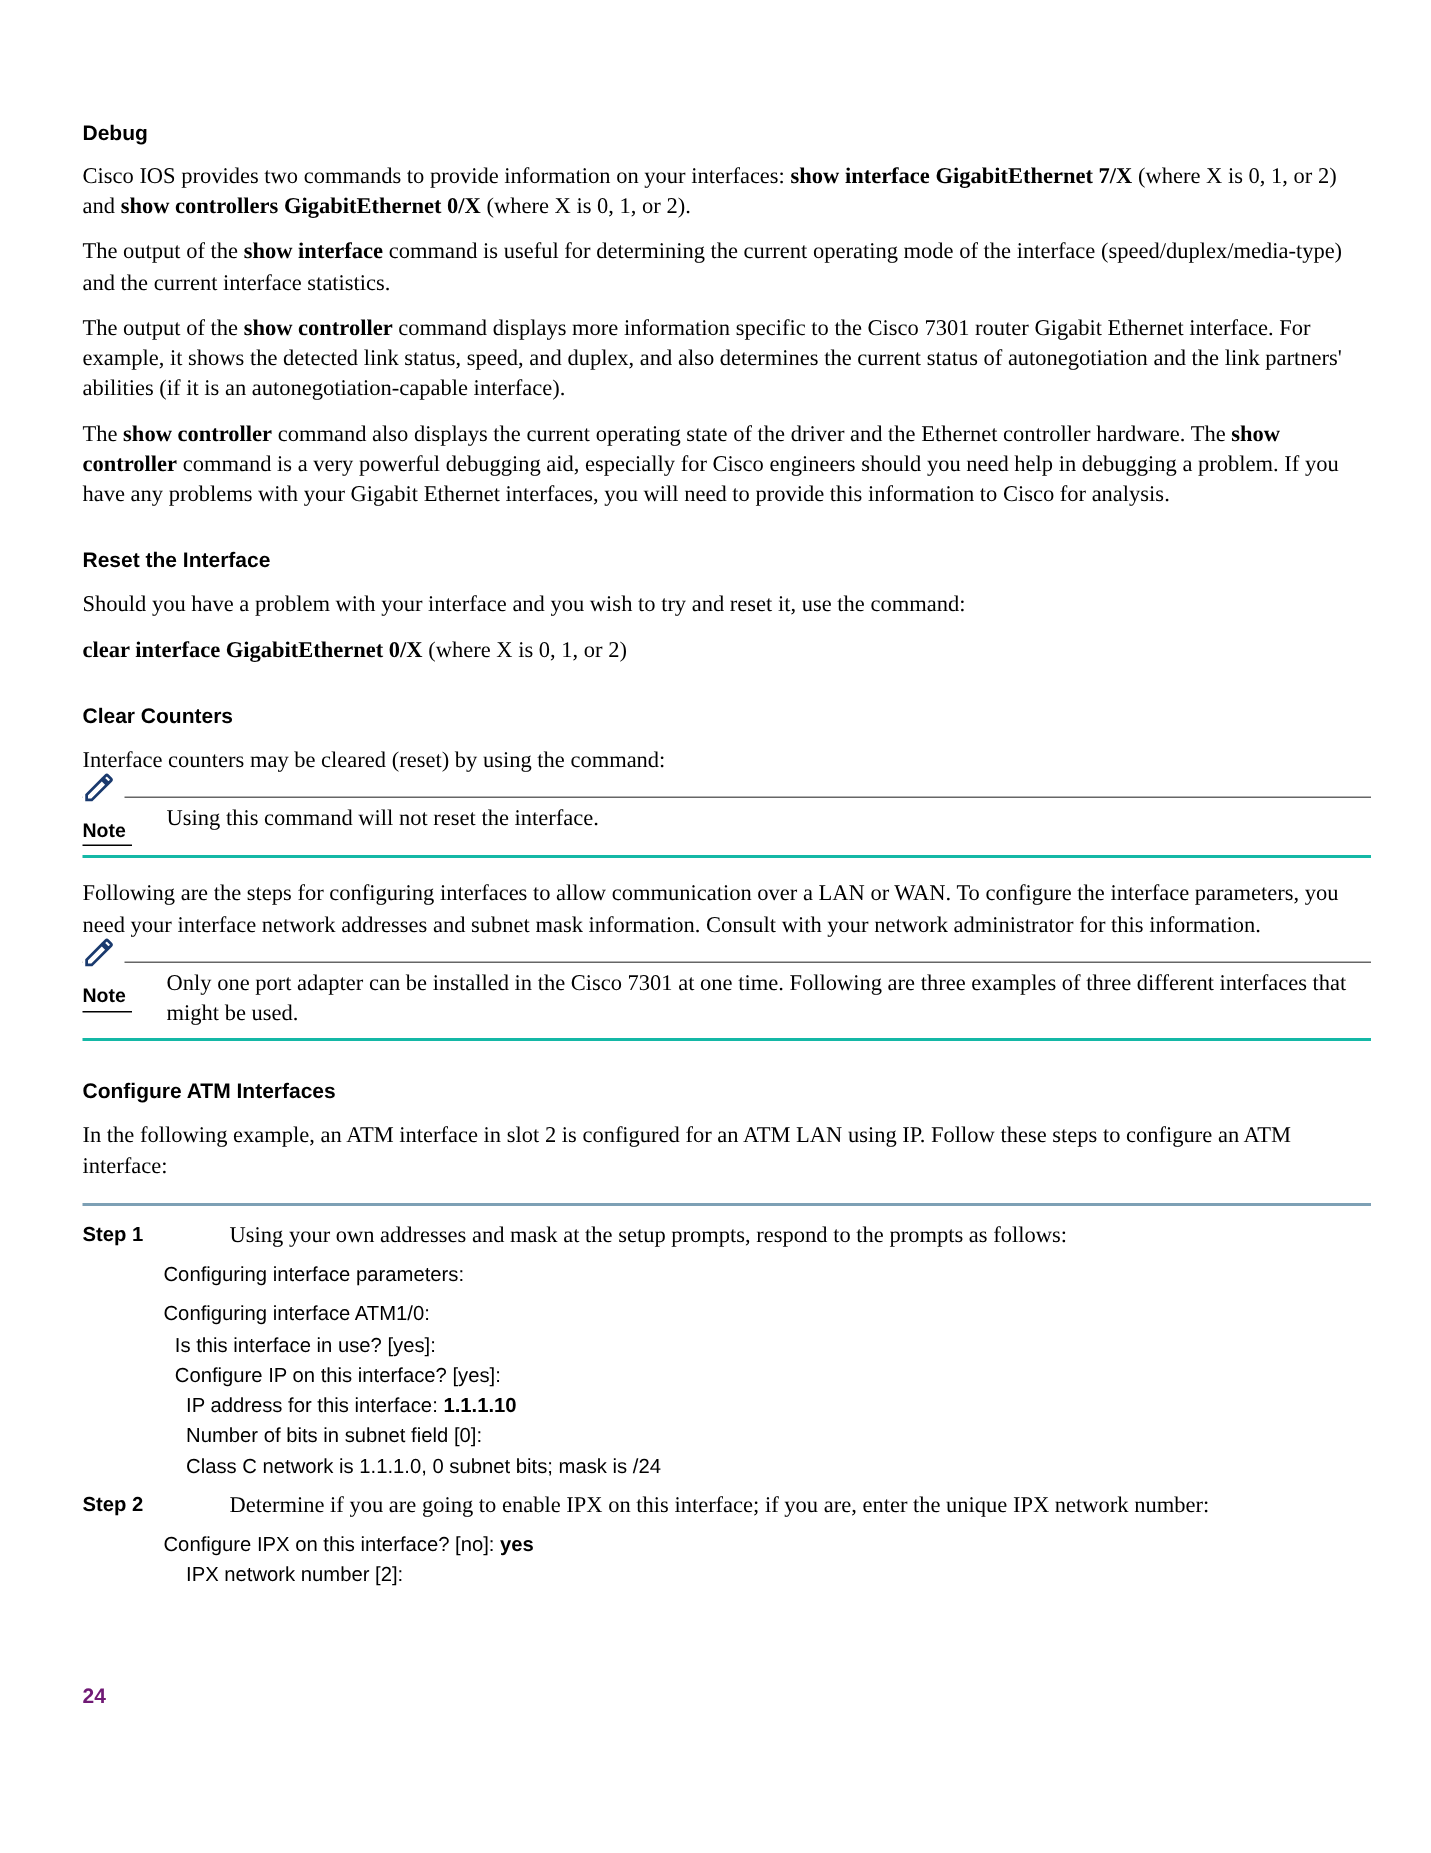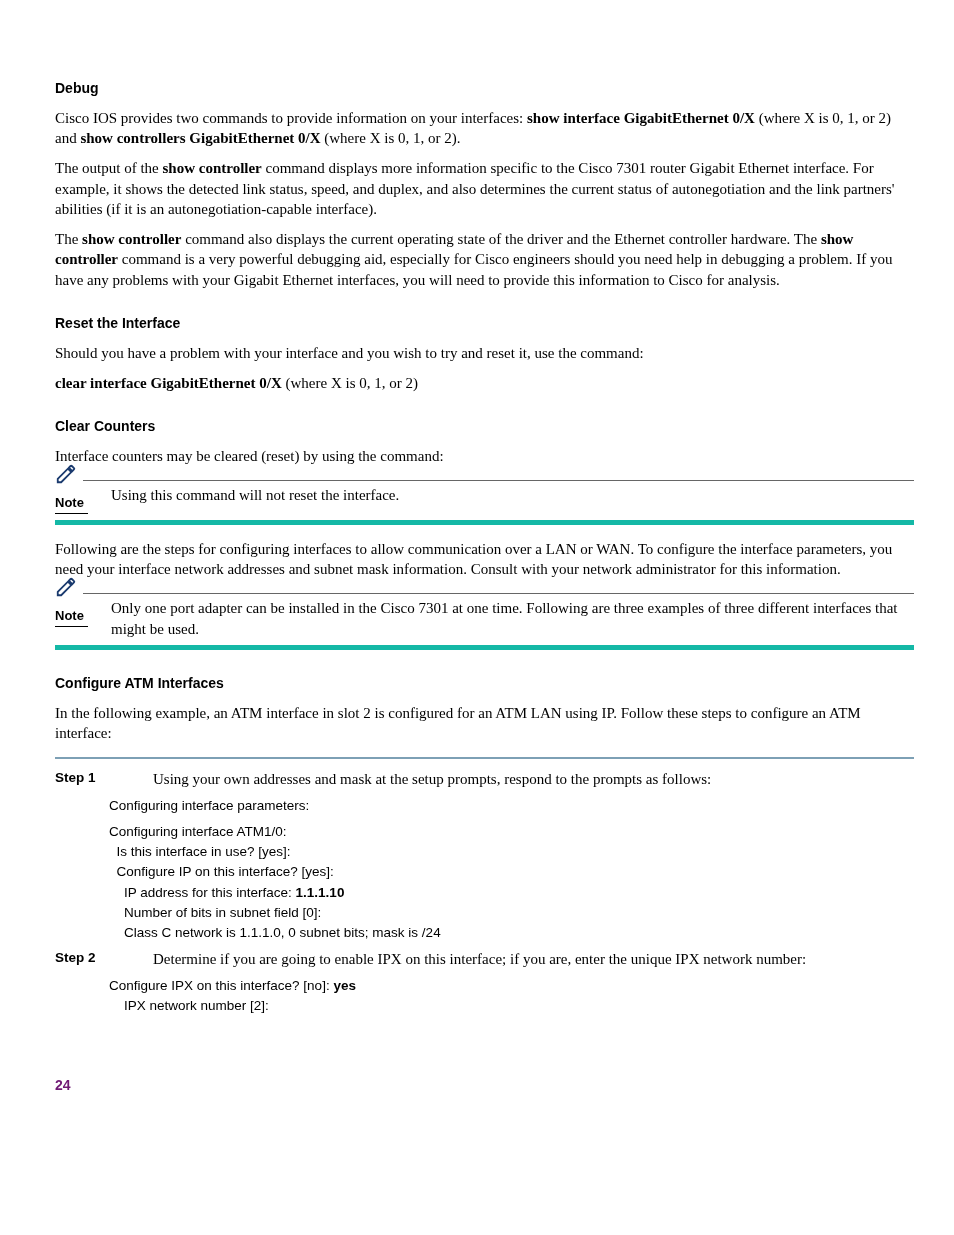--- a/index.html
+++ b/index.html
@@ -29,21 +29,21 @@
   }
   p {
     margin: 10px 0;
   }
   b.cmd { font-weight: bold; }
   .note-block {
     display: flex;
     align-items: flex-start;
     margin: 14px 0;
     border-top: 1px solid #666;
-    border-bottom: 5px solid #14b8a6;
+    border-bottom: 2px solid #14b8a6;
     padding: 4px 0 6px 0;
   }
   .note-left {
     width: 52px;
     flex-shrink: 0;
     text-align: left;
     position: relative;
   }
   .note-icon {
     display: block;
@@ -102,23 +102,26 @@
   }
 </style>
 </head>
 <body>
 
 <div class="page">
 
   <h3>Debug</h3>
 
   <p>
-    <span>Cisco IOS provides two commands to provide information on your interfaces: </span><b class="cmd">show interface GigabitEthernet 0/X</b><span> (where X is 0, 1, or 2) and </span><b class="cmd">show controllers GigabitEthernet 0/X</b><span> (where X is 0, 1, or 2).</span>
+    <span>Cisco IOS provides two commands to provide information on your interfaces: </span><b class="cmd">show interface GigabitEthernet 7/X</b><span> (where X is 0, 1, or 2) and </span><b class="cmd">show controllers GigabitEthernet 0/X</b><span> (where X is 0, 1, or 2).</span>
   </p>
 
+  <p>
+    <span>The output of the </span><b class="cmd">show interface</b><span> command is useful for determining the current operating mode of the interface (speed/duplex/media-type) and the current interface statistics.</span>
+  </p>
 
   <p>
     <span>The output of the </span><b class="cmd">show controller</b><span> command displays more information specific to the Cisco 7301 router Gigabit Ethernet interface. For example, it shows the detected link status, speed, and duplex, and also determines the current status of autonegotiation and the link partners' abilities (if it is an autonegotiation-capable interface).</span>
   </p>
 
   <p>
     <span>The </span><b class="cmd">show controller</b><span> command also displays the current operating state of the driver and the Ethernet controller hardware. The </span><b class="cmd">show controller</b><span> command is a very powerful debugging aid, especially for Cisco engineers should you need help in debugging a problem. If you have any problems with your Gigabit Ethernet interfaces, you will need to provide this information to Cisco for analysis.</span>
   </p>
 
   <h3>Reset the Interface</h3>

